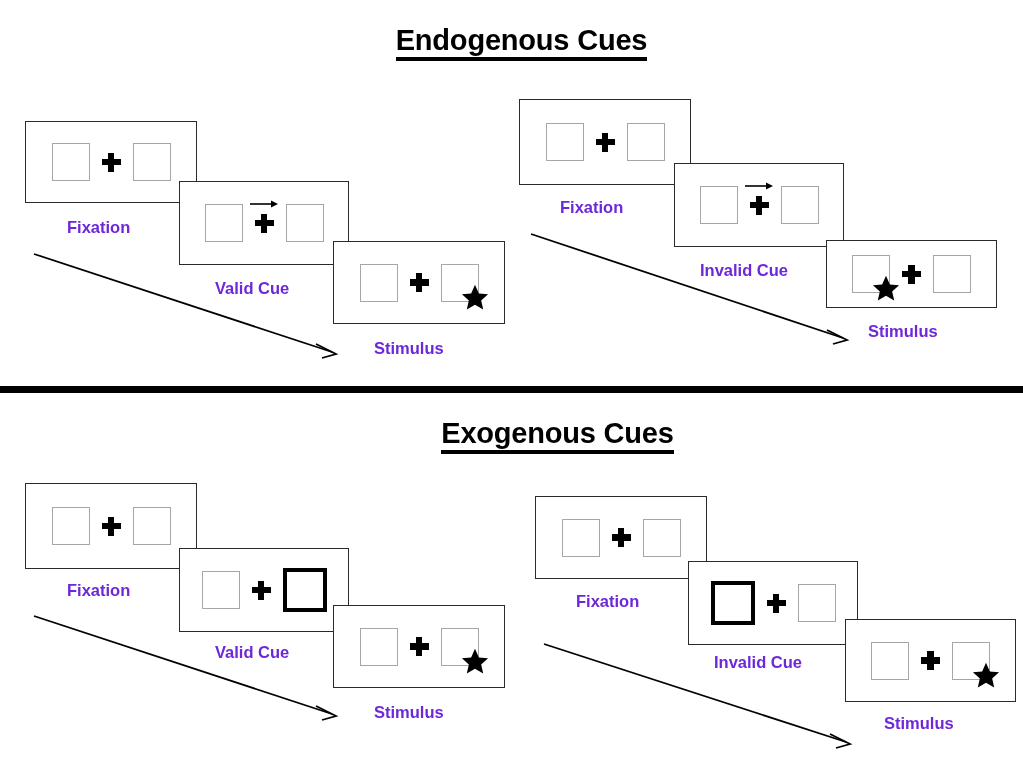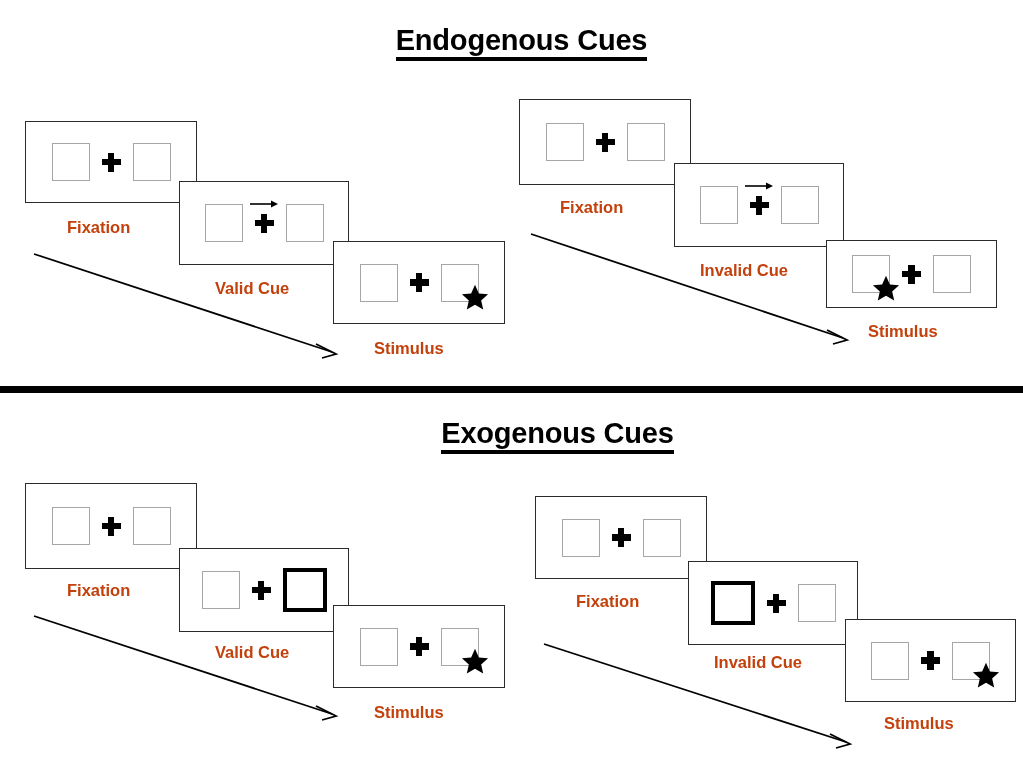--- a/index.html
+++ b/index.html
@@ -111,21 +111,21 @@
     top: -15px;
     width: 30px;
     height: 11px;
   }
   .arrow-cue svg { display: block; }
 
   .caption {
     position: absolute;
     font-size: 16.5px;
     font-weight: bold;
-    color: #c2410c;
+    color: #6d28d9;
     white-space: nowrap;
   }
 
   .flow-arrow {
     position: absolute;
     pointer-events: none;
   }
   .flow-arrow svg { display: block; overflow: visible; }
 </style>
 </head>

